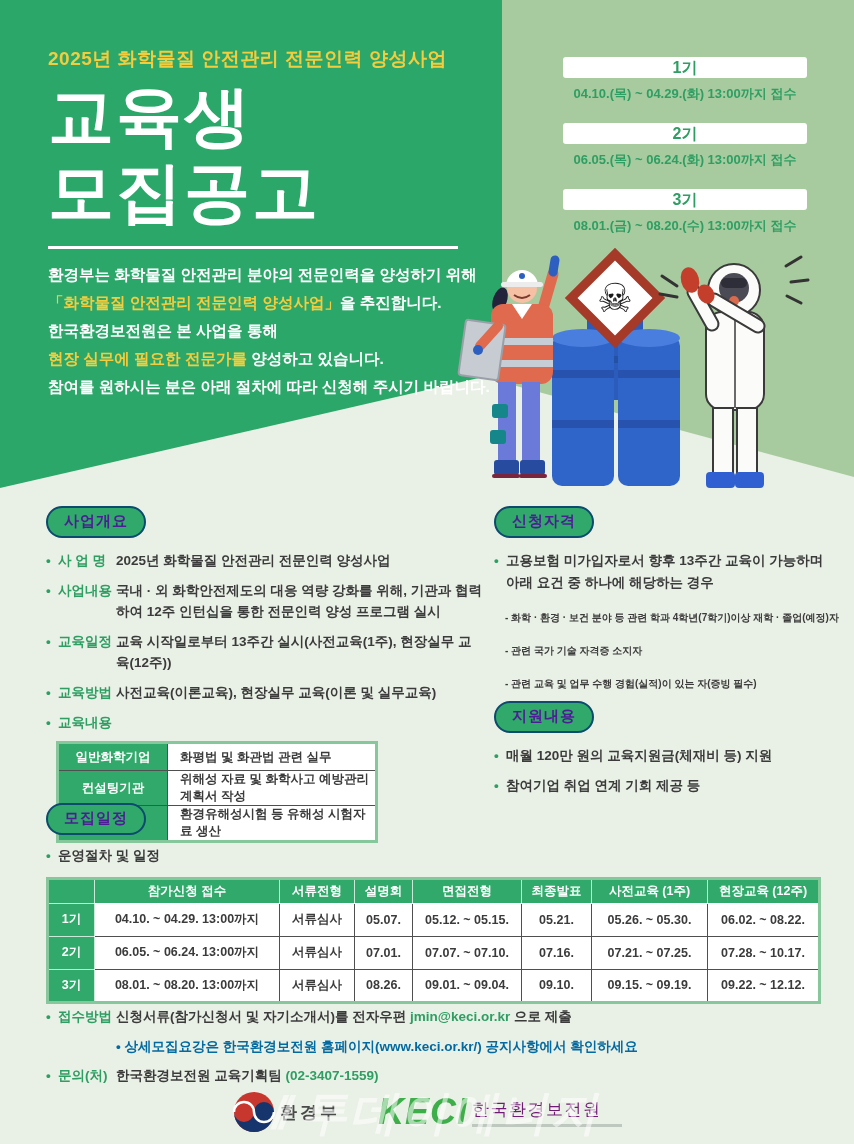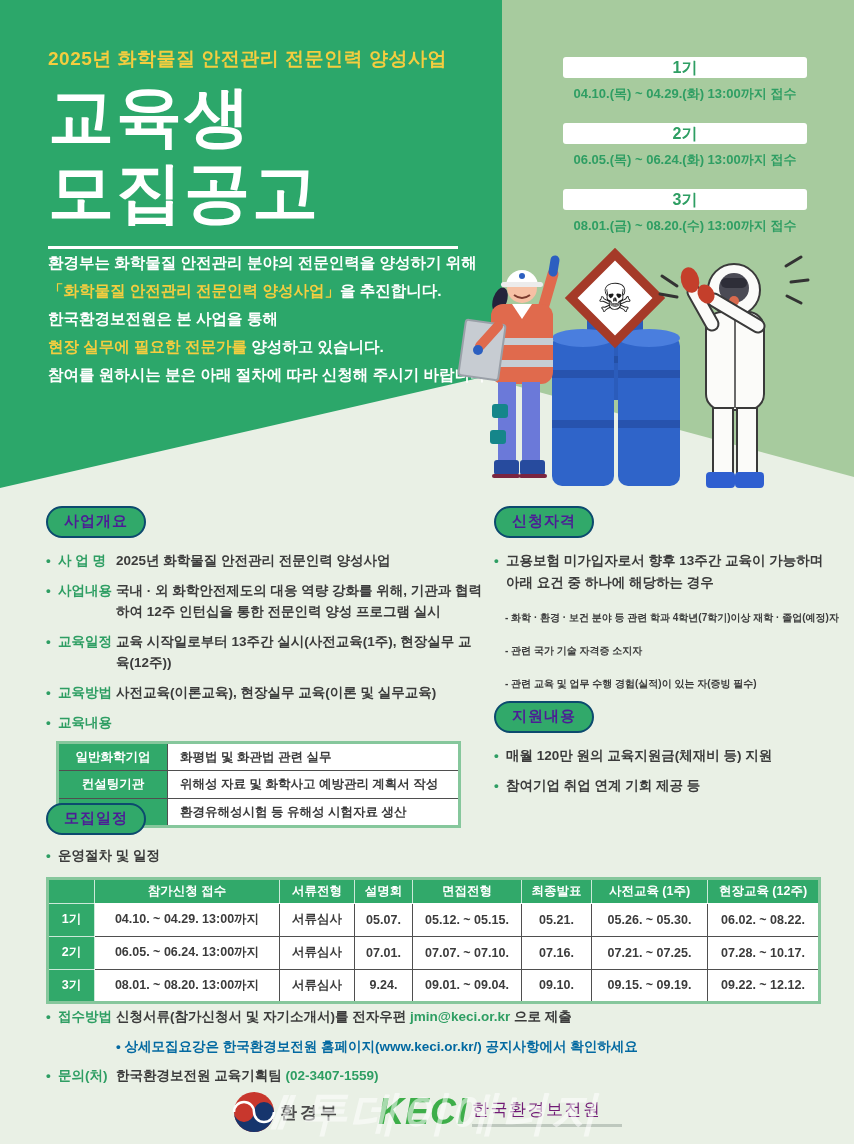--- a/index.html
+++ b/index.html
@@ -13,21 +13,21 @@
   .hdr-left  { position:absolute; left:0; top:0; width:502px; height:500px; background:#2CA76A; z-index:1; }
   .hdr-right { position:absolute; left:502px; top:0; width:352px; height:500px; background:#A7CB9E; z-index:1; }
   .floor {
     position:absolute; left:0; top:0; width:854px; height:500px; background:#E9F0E5; z-index:2;
     clip-path:polygon(0px 488px, 483px 377px, 854px 477px, 854px 500px, 0px 500px);
   }
   .hdr-text { position:absolute; left:48px; top:46px; width:450px; z-index:3; }
   .hdr-sub  { color:#F4CD3F; font-size:19px; font-weight:bold; letter-spacing:0.5px; }
   .hdr-title{ color:#fff; font-size:66px; font-weight:bold; line-height:76px; letter-spacing:2px; margin-top:6px; }
   .hdr-divider { width:410px; height:3px; background:#fff; margin-top:16px; }
-  .hdr-intro { font-size:15.5px; font-weight:bold; color:#fff; line-height:28px; }
+  .hdr-intro { margin-top:12px; font-size:15.5px; font-weight:bold; color:#fff; line-height:28px; }
   .em-yellow { color:#F4CD3F; }
   
   .rounds { position:absolute; left:563px; top:57px; width:244px; z-index:3; }
   .round-block { margin-bottom:20px; }
   .round-bar {
     background:#fff; border-radius:3px; height:21px; line-height:21px;
     text-align:center; color:#2E9E63; font-size:16px; font-weight:bold;
   }
   .round-period { margin-top:7px; text-align:center; color:#2E9E63; font-size:13px; font-weight:bold; white-space:nowrap; }
   .illu { position:absolute; left:434px; top:238px; z-index:3; }
@@ -44,21 +44,21 @@
   #sec-apply       { left:46px;  top:1006px; width:792px; }
   .rows { margin-top:12px; }
   .brow { display:flex; align-items:flex-start; margin-bottom:8px; font-size:13.5px; font-weight:bold; line-height:1.6; }
   .bdot { flex:0 0 12px; color:#2E9E63; }
   .blabel { flex:0 0 58px; color:#2E9E63; }
   .bvalue { flex:1; color:#3B3B3B; }
   .btext { flex:1; color:#3B3B3B; }
   .dash-item { padding-left:22px; text-indent:-11px; color:#3B3B3B; font-size:10px; font-weight:bold; line-height:1.7;margin-top:16px; }
   
   table { border-collapse:collapse; table-layout:fixed; }
-  .ctable { margin:4px 0 0 10px; width:405px; border:3px solid #86C79C; }
+  .ctable { margin:4px 0 0 10px; width:322px; border:3px solid #86C79C; }
   .ctable td { border:1px solid #4F4F4F; font-size:12.5px; font-weight:bold; height:28px; }
   .ctable .org  { background:#31A96A; color:#fff; text-align:center; width:110px; }
   .ctable .desc { background:#fff; color:#3B3B3B; padding-left:12px; }
   .stable { margin-top:10px; width:772px; border:3px solid #86C79C; }
   .stable th {
     background:#31A96A; color:#fff; font-size:12.5px; font-weight:bold; height:25px;
     border:1px solid rgba(255,255,255,0.75);
   }
   .stable td { border:1px solid #4F4F4F; font-size:12.5px; font-weight:bold; height:33px; text-align:center; }
   .stable td.round { background:#31A96A; color:#fff; border:1px solid rgba(255,255,255,0.75); }
@@ -318,21 +318,21 @@
           <td class="cell">07.01.</td>
           <td class="cell">07.07. ~ 07.10.</td>
           <td class="cell">07.16.</td>
           <td class="cell">07.21. ~ 07.25.</td>
           <td class="cell">07.28. ~ 10.17.</td>
         </tr>
         <tr>
           <td class="round">3기</td>
           <td class="cell">08.01. ~ 08.20. 13:00까지</td>
           <td class="cell">서류심사</td>
-          <td class="cell">9.24.</td>
+          <td class="cell">08.26.</td>
           <td class="cell">09.01. ~ 09.04.</td>
           <td class="cell">09.10.</td>
           <td class="cell">09.15. ~ 09.19.</td>
           <td class="cell">09.22. ~ 12.12.</td>
         </tr>
       </tbody>
     </table>
   </div>
 
   <div class="section" id="sec-apply">

